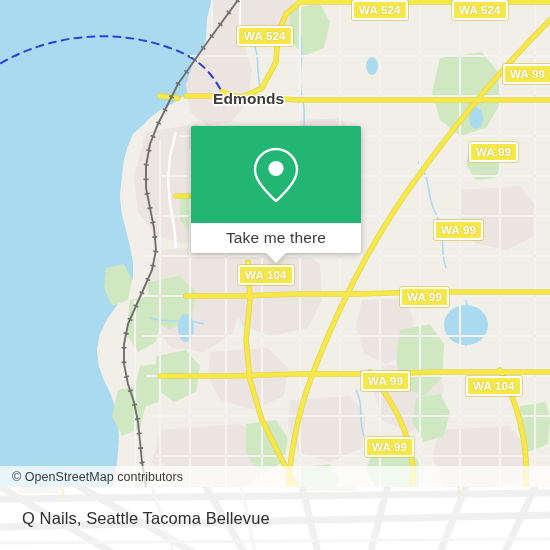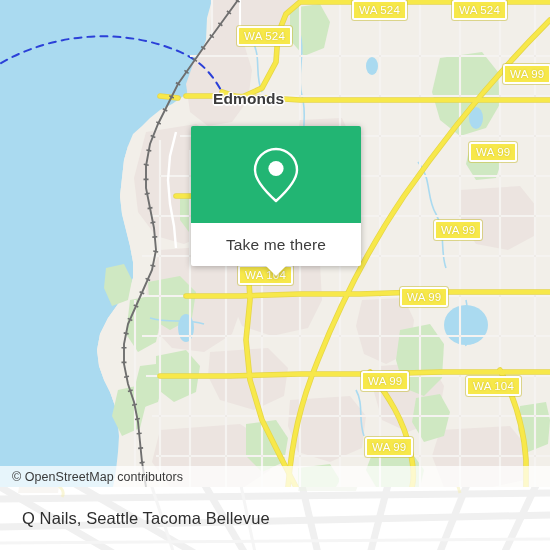--- a/index.html
+++ b/index.html
@@ -44,21 +44,21 @@
   }
 
   
   .shield {
     position: absolute;
     background: #f7e84a;
     border: 2px solid #ffffff;
     border-radius: 2.5px;
     color: #ffffff;
     font-size: 11.5px;
-    font-weight: normal;
+    font-weight: bold;
     letter-spacing: .2px;
     padding: 1.5px 5px 2px 5px;
     line-height: 12px;
     white-space: nowrap;
     text-shadow: 0 0 2px rgba(120,110,0,.35);
     box-shadow: 0 0 0 1px rgba(200,190,60,.55);
   }
 
   
   #attribution {
@@ -87,21 +87,21 @@
   #callout-head {
     height: 97px;
     background: #22b573;
     border-radius: 2px 2px 0 0;
     display: flex;
     align-items: center;
     justify-content: center;
   }
   #callout-foot {
     position: relative;
-    height: 43px;
+    height: 30px;
     background: #ffffff;
     border-radius: 0 0 2px 2px;
     display: flex;
     align-items: center;
     justify-content: center;
   }
   #callout-foot-label {
     font-size: 15.5px;
     color: #3c3c3c;
     letter-spacing: .15px;

